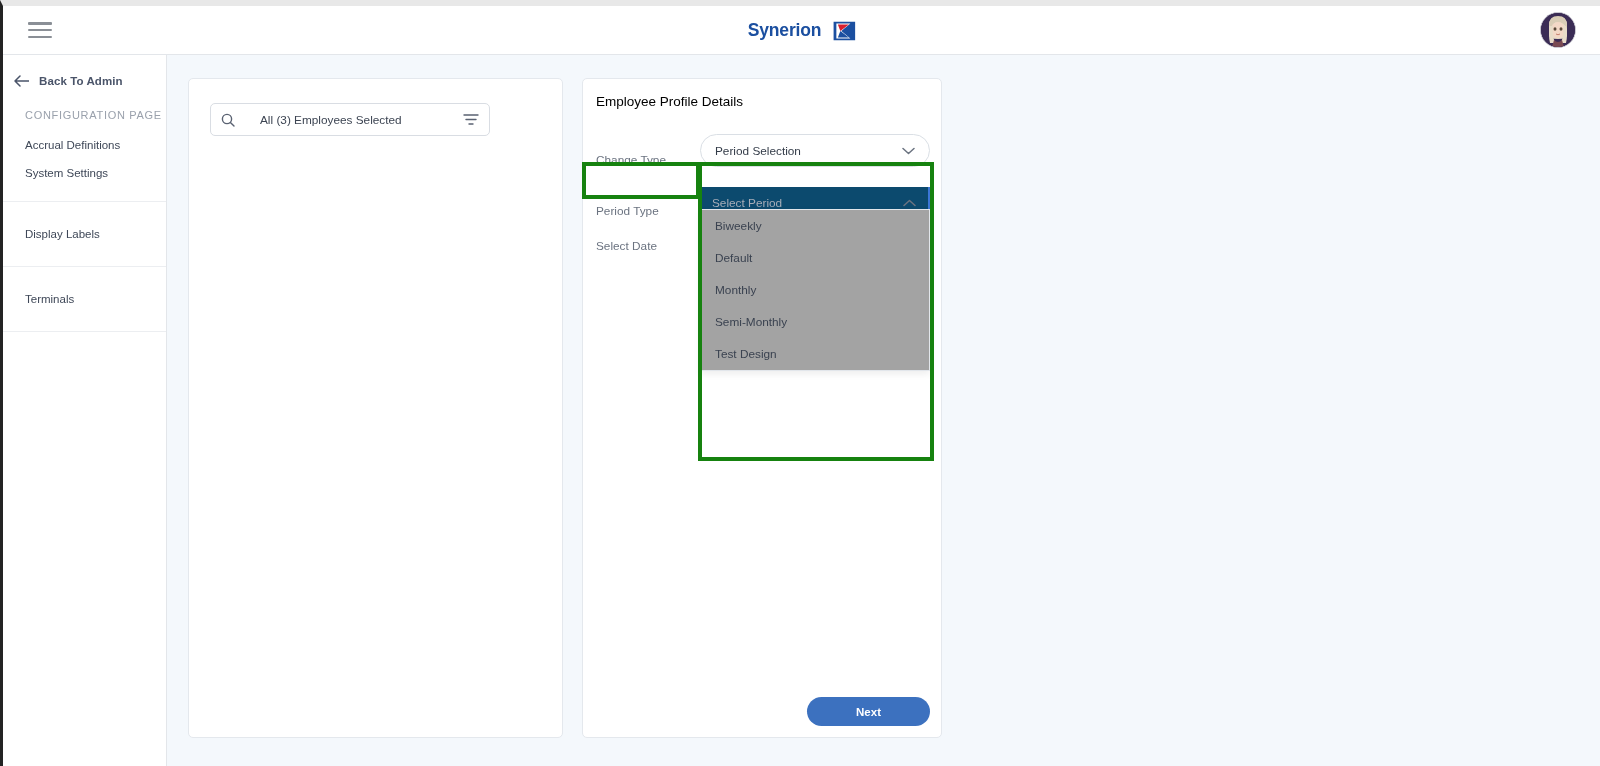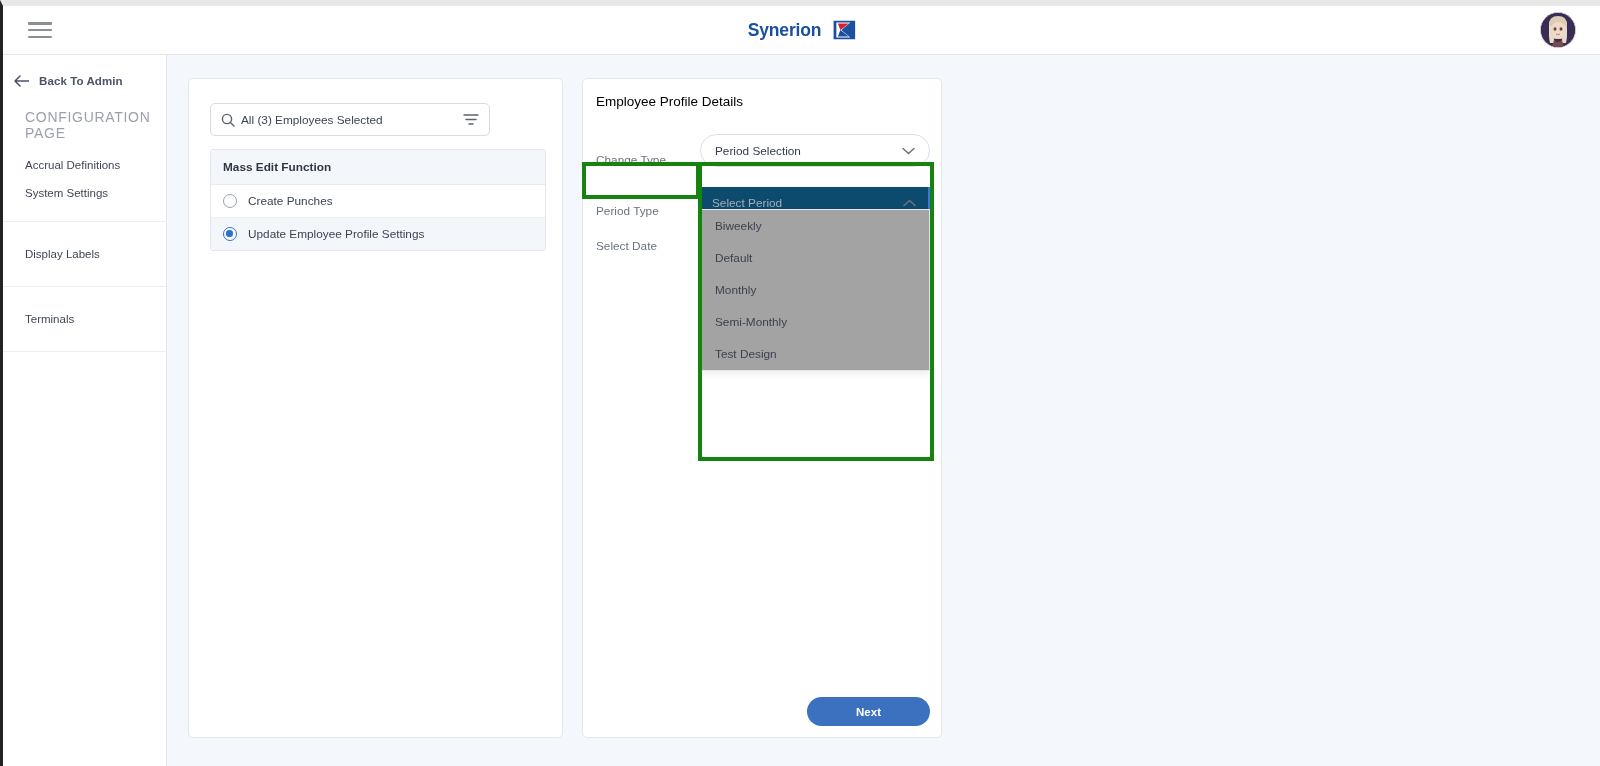--- a/index.html
+++ b/index.html
@@ -46,21 +46,21 @@
     width: 100%;
     background: #8a8f96;
     border-radius: 1px;
   }
   .brand {
     position: absolute;
     left: 50%;
     top: 50%;
     transform: translate(-50%, -50%);
     display: flex;
-    align-items: center;
+    align-items: flex-end;
     gap: 12px;
   }
   .brand-text {
     font-size: 17.5px;
     font-weight: bold;
     color: #1b4fa0;
     letter-spacing: -0.2px;
   }
   .brand-mark { display: block; }
   .avatar {
@@ -95,21 +95,21 @@
   }
   .back-arrow { flex: none; }
   .back-label {
     font-size: 11.5px;
     font-weight: bold;
     color: #4a5469;
     letter-spacing: 0.1px;
   }
   .nav-section { border-bottom: 1px solid #eceef1; padding-bottom: 14px; }
   .nav-heading {
-    font-size: 14px;
+    font-size: 11px;
     color: #9aa1ac;
     letter-spacing: 0.7px;
     padding: 4px 0 10px 22px;
     text-transform: uppercase;
   }
   .nav-item {
     font-size: 11.5px;
     color: #3e4757;
     padding: 8px 0 8px 22px;
     cursor: pointer;
@@ -142,21 +142,21 @@
   
   .search-box {
     position: absolute;
     left: 21px; top: 24px;
     width: 280px; height: 33px;
     border: 1px solid #d9dde3;
     border-radius: 5px;
     display: flex;
     align-items: center;
     padding: 0 10px;
-    gap: 6px;
+    gap: 25px;
     background: #fff;
   }
   .search-value {
     font-size: 11.8px;
     color: #3c4452;
     flex: 1;
   }
   .filter-ico { cursor: pointer; flex: none; }
 
   
@@ -367,33 +367,20 @@
         <svg width="14" height="14" viewBox="0 0 14 14">
           <circle cx="6" cy="6" r="4.6" stroke="#5a6272" stroke-width="1.4" fill="none"></circle>
           <path d="M9.4 9.4 L13 13" stroke="#5a6272" stroke-width="1.4" stroke-linecap="round"></path>
         </svg>
         <span class="search-value" title="Search employees">All (3) Employees Selected</span>
         <svg class="filter-ico" width="16" height="13" viewBox="0 0 16 13">
           <path d="M1 2 L15 2 M3 6.5 L13 6.5 M6 11 L10 11" stroke="#5a6272" stroke-width="1.4" stroke-linecap="round"></path>
         </svg>
       </div>
 
-      <div class="mass-edit">
-        <div class="me-header">Mass Edit Function</div>
-
-        <div class="me-row">
-          <span class="radio"></span>
-          <span>Create Punches</span>
-        </div>
-
-        <div class="me-row selected">
-          <span class="radio on"></span>
-          <span>Update Employee Profile Settings</span>
-        </div>
-      </div>
     </div>
 
     <div class="card card-right">
 
       <div class="panel-title">Employee Profile Details</div>
 
       <div class="frow" style="top:55px;">
         <span class="frow-label">Change Type</span>
         <div class="select">
           <span>Period Selection</span>

